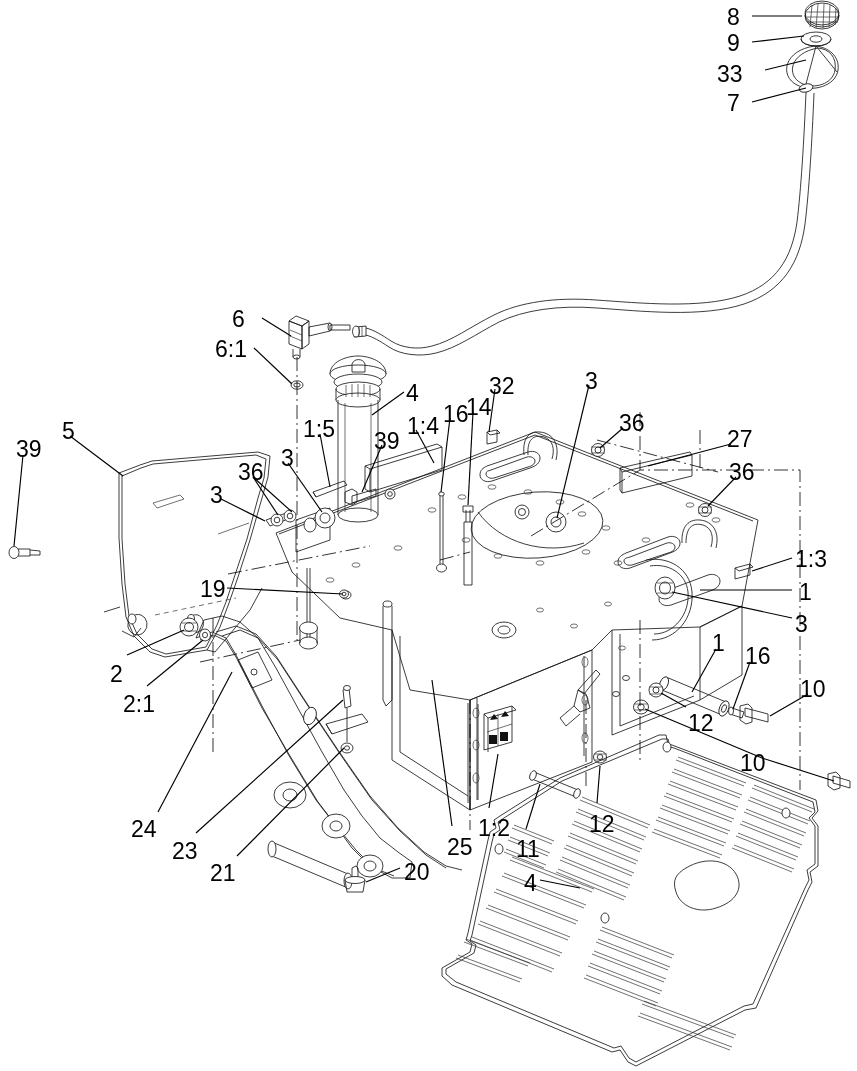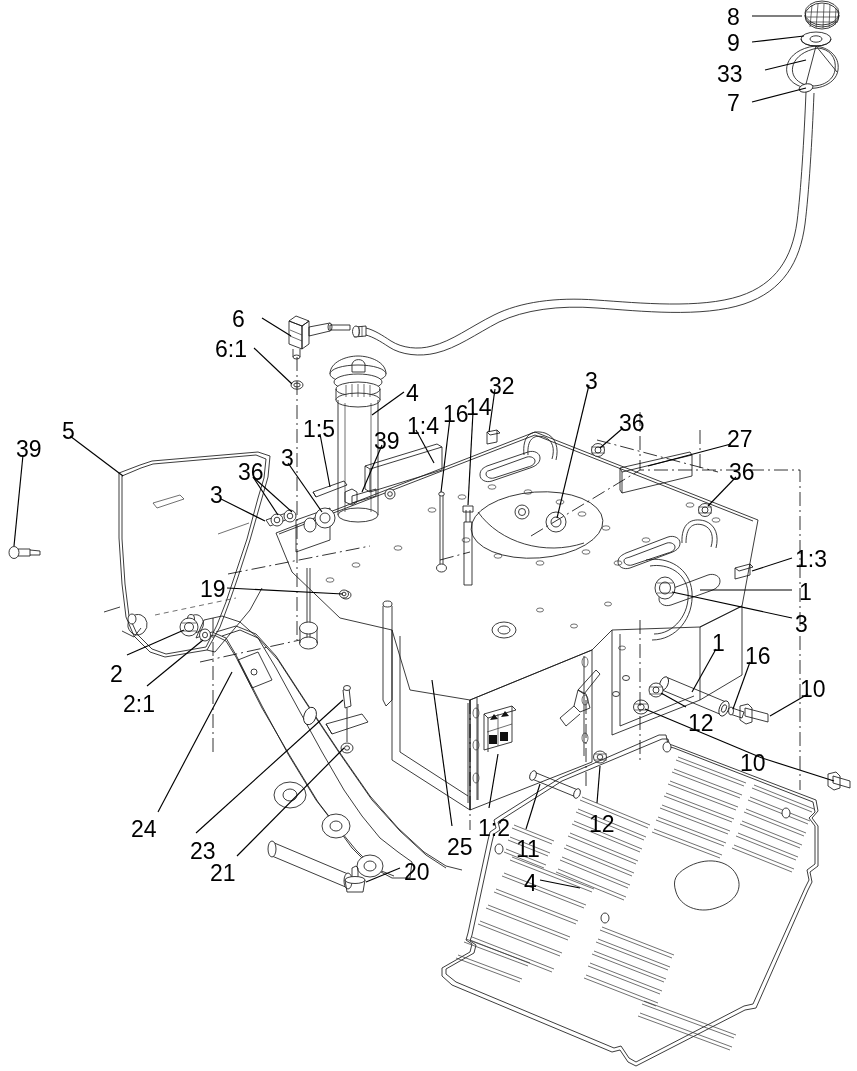--- a/index.html
+++ b/index.html
@@ -573,21 +573,21 @@
 <div class="callout" style="left:795px;top:613px">3</div>
 <div class="callout" style="left:200px;top:578px">19</div>
 <div class="callout" style="left:110px;top:663px">2</div>
 <div class="callout" style="left:123px;top:693px">2:1</div>
 <div class="callout" style="left:712px;top:632px">1</div>
 <div class="callout" style="left:745px;top:645px">16</div>
 <div class="callout" style="left:800px;top:678px">10</div>
 <div class="callout" style="left:688px;top:712px">12</div>
 <div class="callout" style="left:740px;top:752px">10</div>
 <div class="callout" style="left:131px;top:818px">24</div>
-<div class="callout" style="left:190px;top:840px">23</div>
+<div class="callout" style="left:172px;top:840px">23</div>
 <div class="callout" style="left:210px;top:862px">21</div>
 <div class="callout" style="left:447px;top:836px">25</div>
 <div class="callout" style="left:478px;top:817px">1:2</div>
 <div class="callout" style="left:516px;top:838px">11</div>
 <div class="callout" style="left:589px;top:813px">12</div>
 <div class="callout" style="left:404px;top:861px">20</div>
 <div class="callout" style="left:524px;top:872px">4</div>
 
 </div>
 

